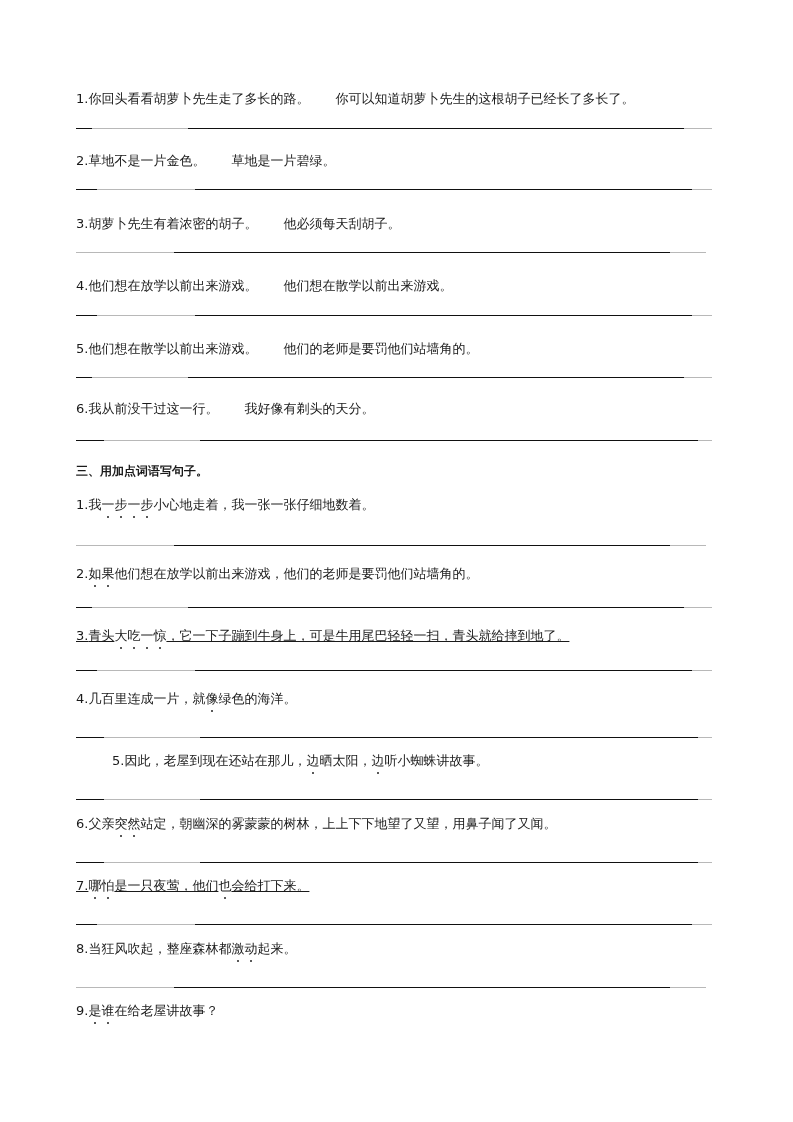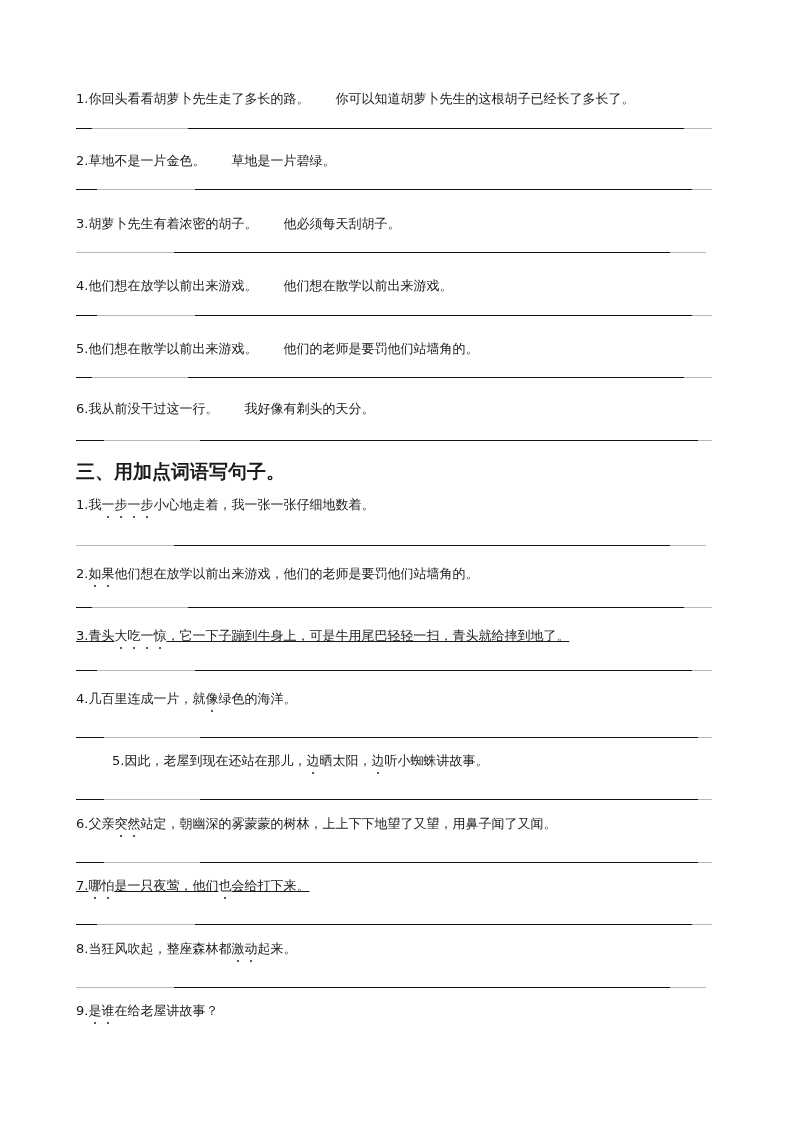--- a/index.html
+++ b/index.html
@@ -9,21 +9,21 @@
     color: #1a1a1a;
   }
   .line-text {
     position: absolute; left: 76px;
     font-size: 13px; line-height: 18px; white-space: nowrap;
     letter-spacing: 0px;
   }
   .line-text .gap { display: inline-block; width: 26px; }
   .heading {
     position: absolute; left: 76px;
-    font-size: 19px; font-weight: bold; line-height: 18px; white-space: nowrap;
+    font-size: 12px; font-weight: bold; line-height: 18px; white-space: nowrap;
   }
   .answer-line {
     position: absolute; height: 1px;
   }
   .seg { position: absolute; top: 0; height: 1px; }
   .seg.dark { background: #111; height: 1.4px; }
   .seg.light { background: #b8b8b8; }
   .em { position: relative; display: inline-block; }
   .em::after {
     content: ""; position: absolute; left: 50%; bottom: -4px;

